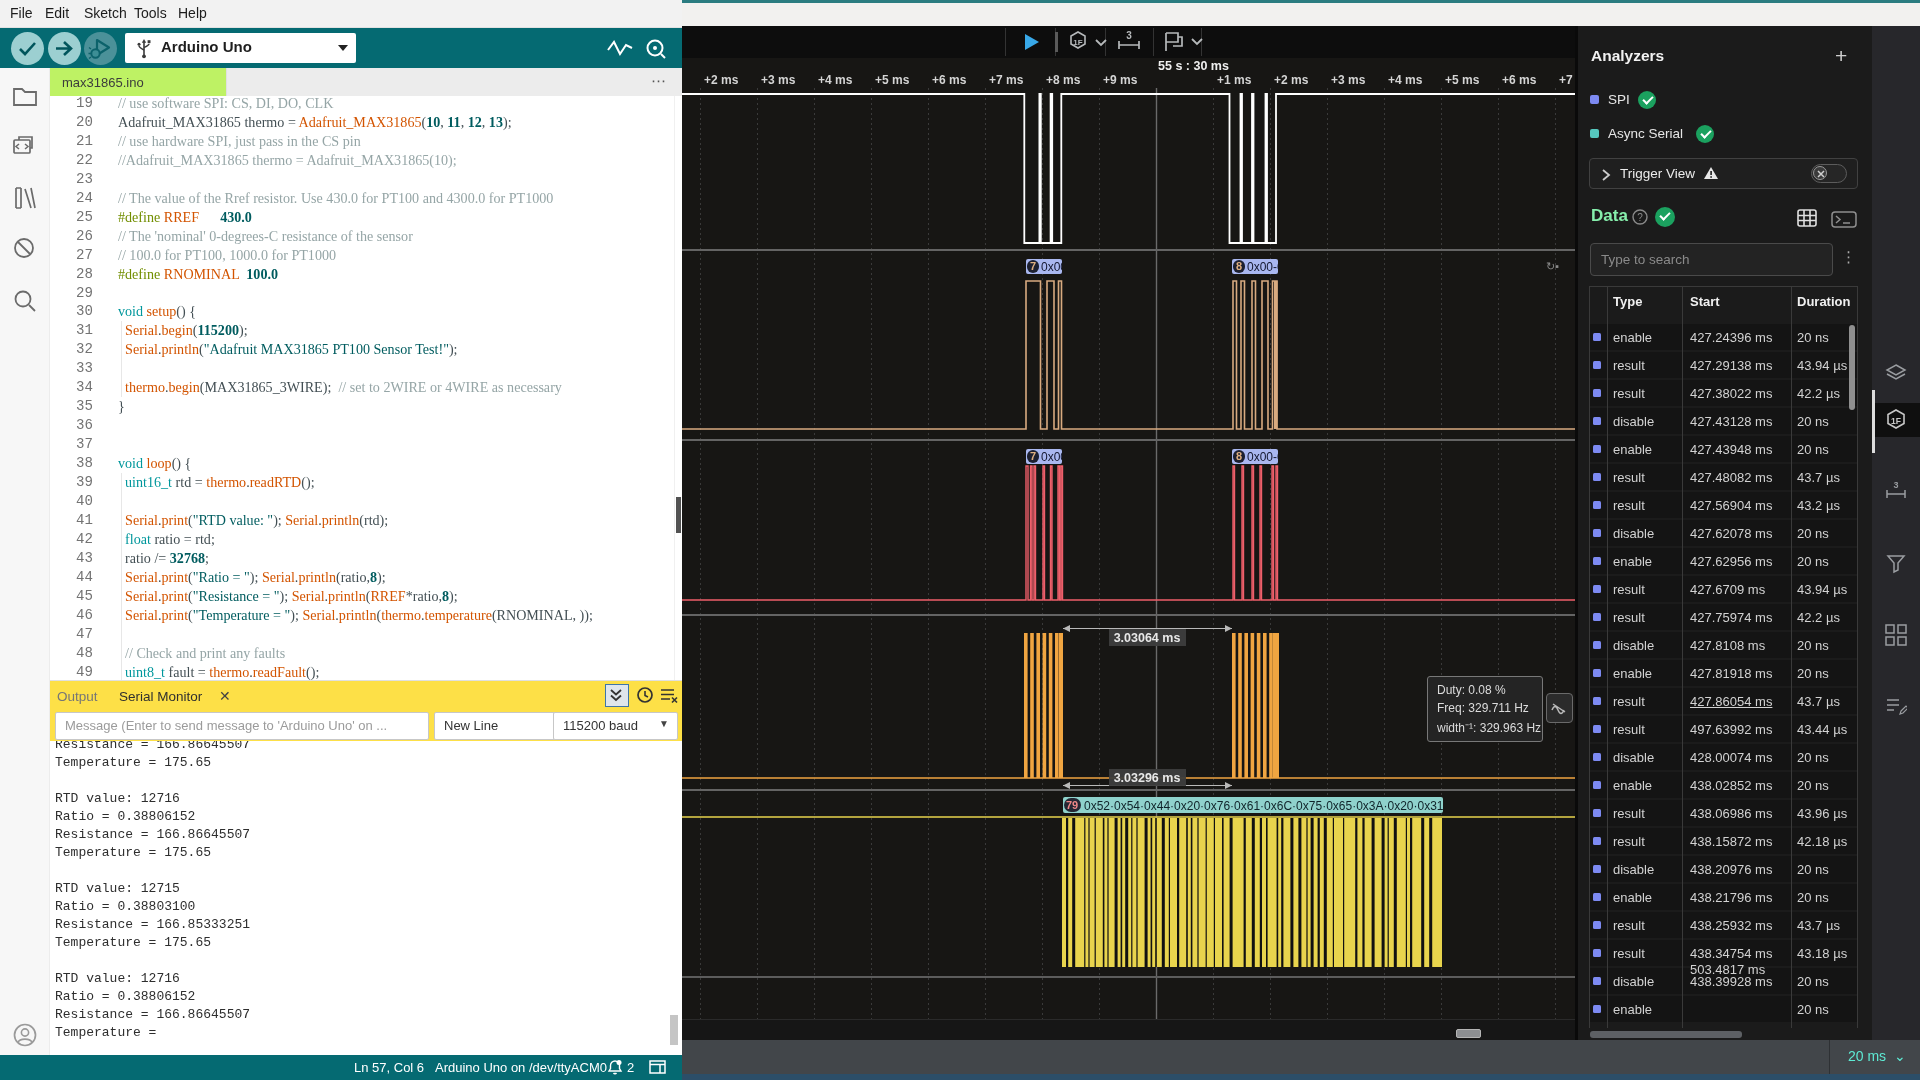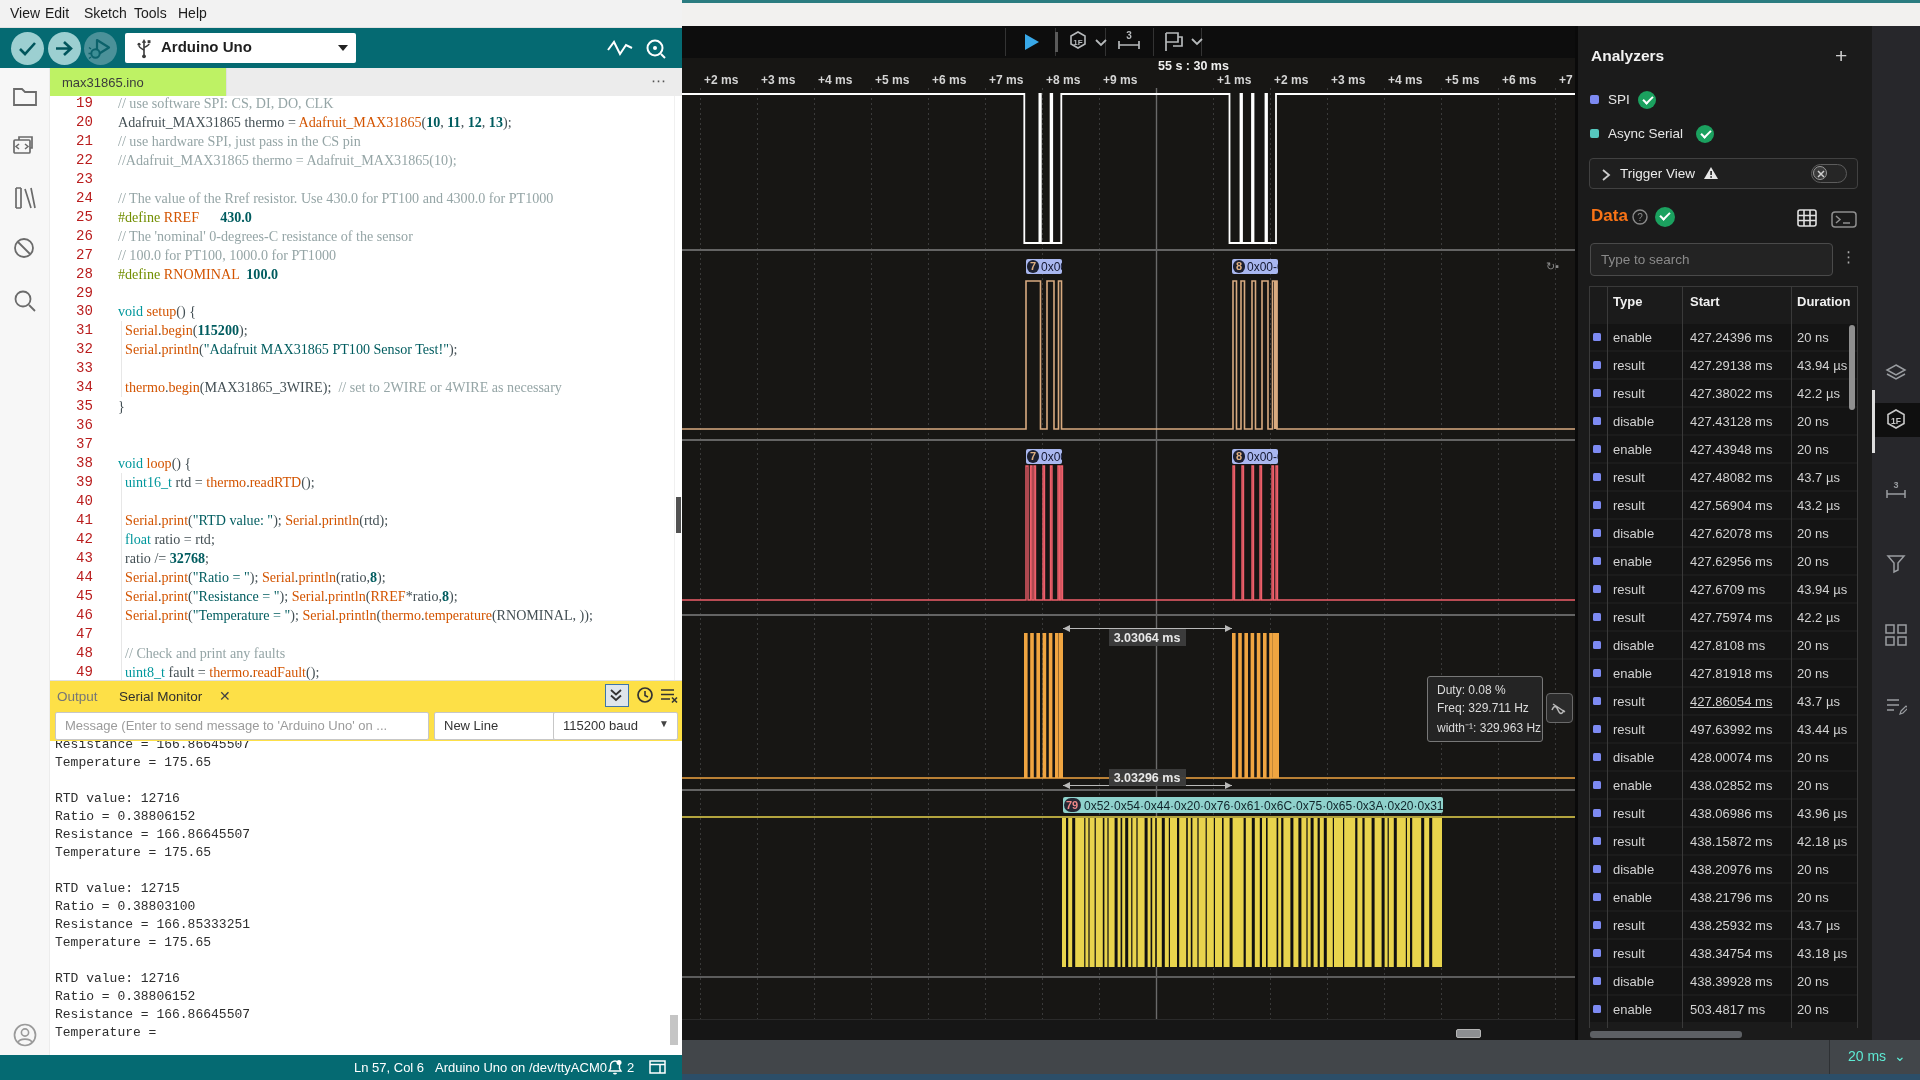--- a/index.html
+++ b/index.html
@@ -10,21 +10,21 @@
   #menubar { left:0; top:0; width:682px; height:28px; background:#f2f2f2; border-bottom:1px solid #e2e2e2; color:#1c1c1c; font-size:14px; }
   #menubar span { position:absolute; top:5px; }
   #toolbar { left:0; top:28px; width:682px; height:40px; background:#056a72; }
   .tbtn { top:3.5px; width:33px; height:33px; border-radius:50%; background:#9ccfd1; }
   .boardsel { left:125px; top:5px; width:231px; height:30px; background:#fff; border-radius:2px; }
   #sidebar { left:0; top:68px; width:50px; height:987px; background:#f7f7f7; border-right:1px solid #ececec; }
   #tabbar { left:50px; top:68px; width:632px; height:28px; background:#ececec; }
   #tab1 { left:0; top:0; width:177px; height:28px; background:#bef264; color:#3c3c3c; font-size:13px; border-right:1px solid #e0e0e0; }
   #editor { left:50px; top:96px; width:632px; height:584px; background:#fff; overflow:hidden; }
   .codeline { left:68px; white-space:pre; font-family:Liberation Serif, serif; font-size:14.1px; line-height:18.95px; height:18.95px; color:#434f54; }
-  .ln { left:0; width:43px; text-align:right; color:#b91c1c; font-family:"Liberation Mono", monospace; font-size:14.1px; line-height:18.95px; }
+  .ln { left:0; width:43px; text-align:right; color:#737373; font-family:"Liberation Mono", monospace; font-size:14.1px; line-height:18.95px; }
   .cm { color:#95a5a6; } .kw { color:#00979c; } .kw2 { color:#728e00; } .fn { color:#d35400; } .num { color:#005c5f; font-weight:bold; } .str { color:#005c5f; }
   #botpanel { left:50px; top:680px; width:632px; height:375px; background:#fff; border-top:1px solid #e0e0e0; }
   #serialtext { left:5px; top:55px; width:615px; font-family:"Liberation Mono", monospace; font-size:13px; line-height:18px; color:#2e2e2e; white-space:pre; z-index:1; }
   #inputrow { left:0; top:0; width:632px; height:60px; background:#fde047; z-index:2; }
   .ibox { border:1px solid #c7c7c7; border-radius:2px; background:#fff; height:28px; top:31px; }
   #statusbar { left:0; top:1055px; width:682px; height:25px; background:#056a72; color:#fff; font-size:13px; }
   #statusbar div { top:5px; }
   #logic { position:absolute; left:682px; top:0; width:1238px; height:1080px; background:#161616; }
   #ltop { left:0; top:0; width:1238px; height:26px; background:#f2f1ef; border-top:3px solid #2b7c80; }
   #ltoolbar { left:0; top:26px; width:893px; height:32px; background:#0d0d0d; }
@@ -41,21 +41,21 @@
   .tcell { font-size:13px; color:#d2d2d2; }
   #rsidebar { left:1190px; top:26px; width:48px; height:1014px; background:#27272b; }
   #lbottom { left:0; top:1040px; width:1238px; height:34px; background:#42464a; }
   #lblue { left:0; top:1074px; width:1238px; height:6px; background:#2c4e68; }
   svg text { font-family:"Liberation Sans", sans-serif; }
 </style>
 </head>
 <body>
 <div id="ide">
   <div id="menubar">
-    <span style="left:10px;">View</span>
+    <span style="left:10px;">File</span>
       <span style="left:45px;">Edit</span>
       <span style="left:84px;">Sketch</span>
       <span style="left:134px;">Tools</span>
       <span style="left:178px;">Help</span>
   </div>
   <div id="toolbar">
     <div class="tbtn" style="left:11px;"><svg width="33" height="33">
           <path d="M9,17 l5,5 l10,-11" stroke="#00555c" stroke-width="2.6" fill="none"></path>
         </svg></div>
     <div class="tbtn" style="left:48px;"><svg width="33" height="33">
@@ -466,21 +466,21 @@
             <rect x="7.3" y="6" width="1.6" height="4" fill="#1f1f1f"></rect>
             <rect x="7.3" y="11.2" width="1.6" height="1.6" fill="#1f1f1f"></rect>
           </svg></div>
       <div style="left:221px;top:5px;width:36px;height:19px;border:1.5px solid #5c5c5c;border-radius:10px;background:#262626;">
         <div style="left:1px;top:1px;width:14px;height:14px;border-radius:50%;background:#3b3b3b;border:1.5px solid #9a9a9a;"></div>
         <svg width="16" height="16" style="position:absolute;left:1px;top:1px;">
             <path d="M5,5 l6,6 M11,5 l-6,6" stroke="#d0d0d0" stroke-width="1.5"></path>
           </svg>
       </div>
     </div>
-    <div style="left:16px;top:180px;font-size:17px;font-weight:bold;color:#f97316;">Data</div>
+    <div style="left:16px;top:180px;font-size:17px;font-weight:bold;color:#86efac;">Data</div>
     <div style="left:57px;top:183px;"><svg width="16" height="16">
           <circle cx="8" cy="8" r="7" stroke="#8a8a8a" stroke-width="1.4" fill="none"></circle>
           <text x="8" y="12" text-anchor="middle" font-size="10" fill="#8a8a8a">?</text>
         </svg></div>
     <div class="check" style="left:80px;top:181px;width:20px;height:20px;"></div>
     <div style="left:222px;top:183px;"><svg width="21" height="20">
           <rect x="1" y="1" width="18" height="16" rx="2" stroke="#e0e0e0" stroke-width="1.6" fill="none"></rect>
           <path d="M1,6.5 h18 M1,11.5 h18 M7,1 v16 M13,1 v16" stroke="#e0e0e0" stroke-width="1.6"></path>
         </svg></div>
     <div style="left:256px;top:185px;"><svg width="26" height="17">
@@ -616,21 +616,21 @@
 <div class="tcell" style="left:115px;top:920px;">438.34754 ms</div>
 <div class="tcell" style="left:222px;top:920px;">43.18 µs</div>
 <div class="trow" style="top:942px;"></div>
 <div class="tbul" style="top:951px;"></div>
 <div class="tcell" style="left:38px;top:948px;">disable</div>
 <div class="tcell" style="left:115px;top:948px;">438.39928 ms</div>
 <div class="tcell" style="left:222px;top:948px;">20 ns</div>
 <div class="trow" style="top:970px;"></div>
 <div class="tbul" style="top:979px;"></div>
 <div class="tcell" style="left:38px;top:976px;">enable</div>
-<div class="tcell" style="left:115px;top:976px;">503.4817 ms</div>
+<div class="tcell" style="left:115px;top:936px;">503.4817 ms</div>
 <div class="tcell" style="left:222px;top:976px;">20 ns</div>
     <div style="left:274px;top:299px;width:6px;height:85px;background:#8f8f8f;border-radius:3px;"></div>
     <div style="left:15px;top:1005px;width:152px;height:7px;background:#5d6064;border-radius:3px;"></div>
   </div>
   <div id="rsidebar">
     <div style="left:0;top:364px;width:3px;height:63px;background:#dddddd;z-index:3;"></div>
     <svg width="22" height="20" style="position:absolute;left:13px;top:337px;">
         <path d="M11,2 l9,5 l-9,5 l-9,-5 z M2,11 l9,5 l9,-5" stroke="#9a9da1" stroke-width="1.5" fill="none"></path>
       </svg>
     <div style="left:0;top:377px;width:48px;height:34px;background:#0f0f0f;"></div>

